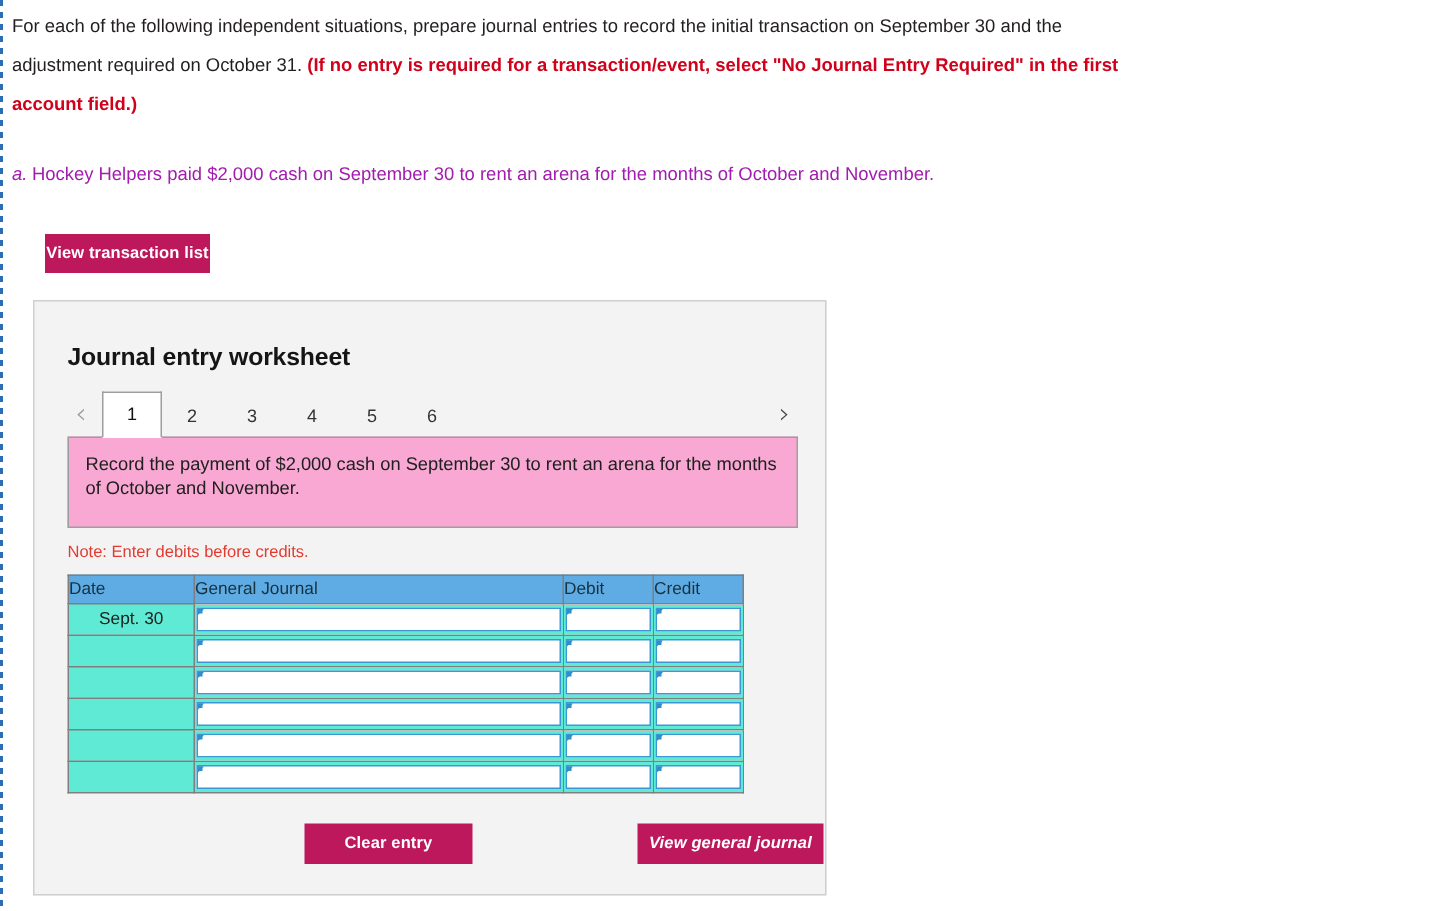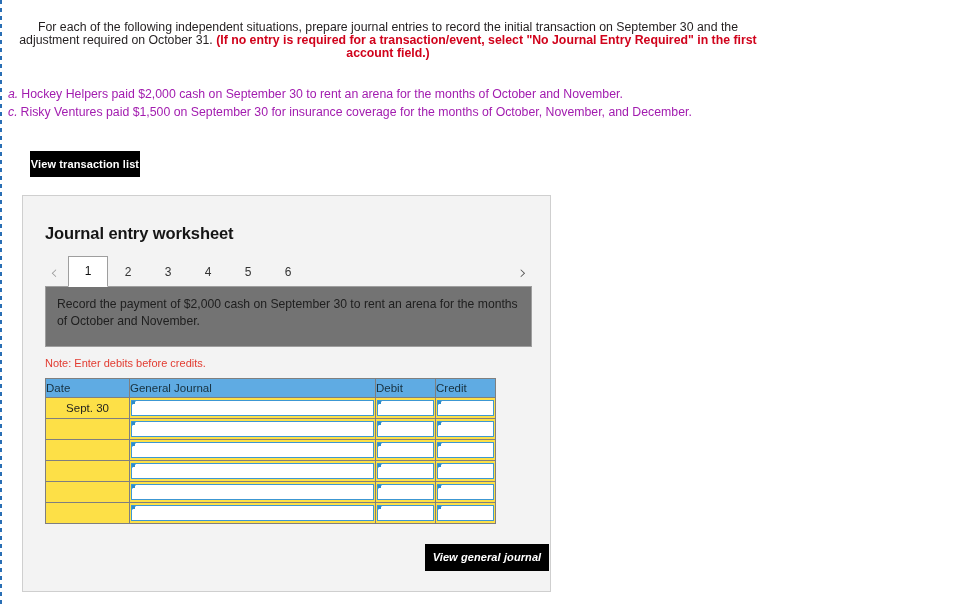--- a/index.html
+++ b/index.html
@@ -29,26 +29,25 @@
 
   .page {
     position: absolute;
     left: 8px;
     top: 0px;
     width: 950px;
   }
 
   
   .prompt {
-    margin-top: 21px;
+    margin-top: 4px;
     font-size: 12.3px;
-    line-height: 13px;
+    line-height: 26px;
     color: #231f20;
     max-width: 760px;
-    text-align: center;
   }
   .prompt .redbold {
     color: #d0021b;
     font-weight: bold;
   }
 
   .situations {
     margin-top: 26px;
     font-size: 12.3px;
     line-height: 17.5px;
@@ -61,21 +60,21 @@
     text-indent: -14px;
   }
   .sit-letter {
     font-style: italic;
     padding-right: 3px;
   }
 
   
   .btn {
     display: inline-block;
-    background: #000000;
+    background: #be185d;
     color: #ffffff;
     border: none;
     font-family: "Liberation Sans", sans-serif;
     font-weight: bold;
     font-size: 11px;
     letter-spacing: 0.1px;
     text-align: center;
     cursor: pointer;
     padding: 0;
     line-height: 26px;
@@ -157,21 +156,21 @@
     color: #111111;
     z-index: 3;
     height: 31px;
     line-height: 29px;
     margin-bottom: -1px;
   }
 
   
   .instruction {
     margin: 0 18px 0 22px;
-    background: #737373;
+    background: #f9a8d4;
     border: 1px solid #9e9e9e;
     min-height: 61px;
     box-sizing: border-box;
     padding: 9px 12px 10px 11px;
     font-size: 12.2px;
     line-height: 16.5px;
     color: #202020;
     position: relative;
     z-index: 1;
   }
@@ -199,21 +198,21 @@
     height: 18px;
     border: 1px solid #7f7f7f;
     padding: 0;
     text-align: left;
     margin-top: 37px;
   }
   .jtable td {
     padding: 0;
     height: 20px;
     border: 1px solid #7f7f7f;
-    background: #fde047;
+    background: #5eead4;
   }
   .col-date   { width: 84px; }
   .col-gj     { width: 246px; }
   .col-debit  { width: 60px; }
   .col-credit { width: 60px; }
 
   .date-cell {
     font-size: 11.5px;
     color: #1f1f1f;
     text-align: center;
@@ -290,23 +289,20 @@
 
   <div class="prompt">
     <span>For each of the following independent situations, prepare journal entries to record the initial transaction on September 30 and the</span>
     <span>adjustment required on October 31.</span>
     <span class="redbold">(If no entry is required for a transaction/event, select "No Journal Entry Required" in the first account field.)</span>
   </div>
 
   <div class="situations">
     <div class="sit-row">
       <span class="sit-letter">a.</span><span>Hockey Helpers paid $2,000 cash on September 30 to rent an arena for the months of October and November.</span>
-    </div>
-    <div class="sit-row">
-      <span class="sit-letter">c.</span><span>Risky Ventures paid $1,500 on September 30 for insurance coverage for the months of October, November, and December.</span>
     </div>
   </div>
 
   <button class="btn btn-transaction-list">View transaction list</button>
 
   <div class="panel">
 
     <div class="panel-title">Journal entry worksheet</div>
 
     <div class="tabbar">
@@ -411,17 +407,18 @@
               <div class="field"></div>
             </td>
           <td class="field-cell">
               <div class="field"></div>
             </td>
         </tr>
       </tbody>
     </table>
 
     <div class="footer-btns">
+      <button class="btn btn-clear">Clear entry</button>
       <button class="btn btn-viewgj">View general journal</button>
     </div>
 
   </div>
 </div>
 
 </body></html>

